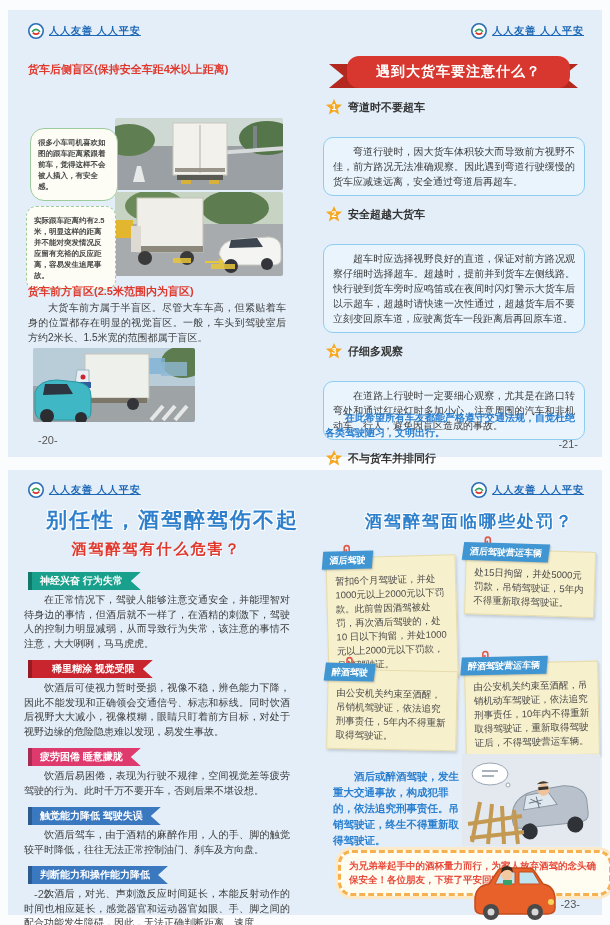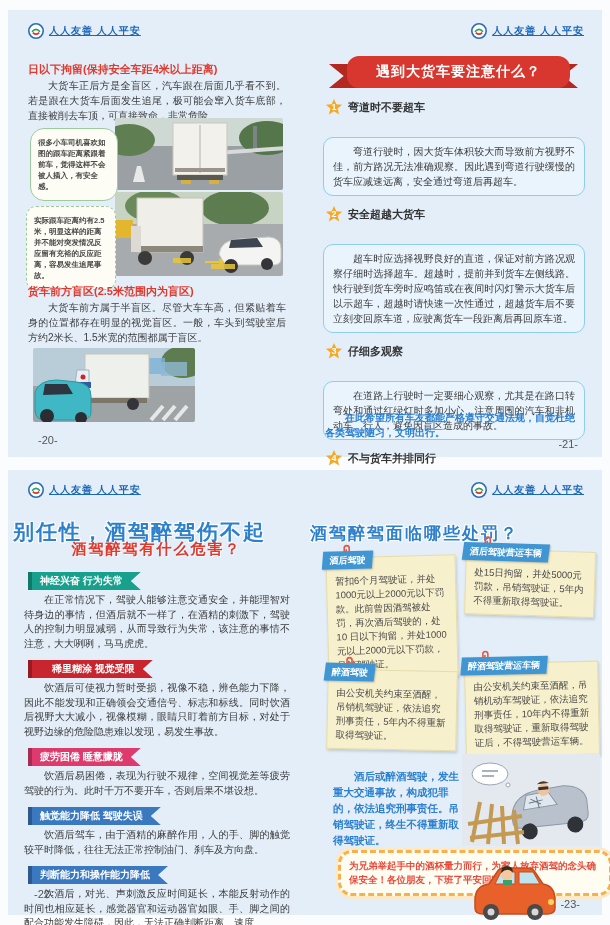--- a/index.html
+++ b/index.html
@@ -39,23 +39,23 @@
   .star{position:relative;width:18px;height:18px;flex:0 0 18px;}
   .star svg{position:absolute;inset:0;}
   .star b{position:absolute;inset:0;text-align:center;font-size:9px;color:#fff;line-height:19px;}
   .item-title{font-size:11px;font-weight:bold;color:#333;}
   .item-box{border:1.5px solid #8ecdef;border-radius:10px;background:#e9f4fd;padding:6px 9px 6px 9px;margin-top:24px;}
   .item-box .para{text-indent:2em;}
   .note-blue{position:absolute;left:20px;top:400px;width:258px;font-size:10px;line-height:15px;
              color:#2a7fd0;font-weight:bold;text-indent:2em;}
 
   
-  .big-title{position:absolute;left:5px;top:36px;width:297px;color:#2f80cc;
+  .big-title{position:absolute;left:16px;top:36px;width:297px;text-align:center;color:#2f80cc;
              font-size:21px;font-weight:bold;letter-spacing:2px;
-             text-shadow:1px 1px 0 #fff,-1px 1px 0 #fff,1px -1px 0 #fff,-1px -1px 0 #fff;margin-top:12px;}
+             text-shadow:1px 1px 0 #fff,-1px 1px 0 #fff,1px -1px 0 #fff,-1px -1px 0 #fff;}
   .sub-title{position:absolute;left:0;top:70px;width:297px;text-align:center;color:#e0392e;
              font-size:15px;font-weight:bold;letter-spacing:2px;
              text-shadow:1px 1px 0 #fff;}
   .sections{position:absolute;left:16px;top:100px;width:266px;}
   .sec{margin-bottom:7px;}
   .ribbon{display:inline-block;position:relative;color:#fff;font-weight:bold;font-size:10px;
           padding:2px 18px 2px 12px;margin-left:4px;margin-bottom:3px;
           clip-path:polygon(0 0,100% 0,calc(100% - 10px) 50%,100% 100%,0 100%);}
   .ribbon::before{content:"";position:absolute;left:0;top:0;bottom:0;width:4px;background:rgba(0,0,0,.25);}
   .rb-teal{background:#19a08c;} .rb-red{background:#c9252f;padding-left:24px;} .rb-pink{background:#df3a6e;} .rb-blue{background:#3a78c0;}
@@ -83,22 +83,21 @@
   <div class="page pg-left">
     <div class="hdr" style="left:20px;top:13px;">
       <svg class="logo" viewBox="0 0 20 20">
         <circle cx="10" cy="10" r="9" fill="#fff" stroke="#2a6db5" stroke-width="2"></circle>
         <path d="M5 11 q5 -6 10 0" fill="none" stroke="#2aa05a" stroke-width="2"></path>
         <path d="M6 12 q4 4 8 0" fill="none" stroke="#d7372e" stroke-width="2"></path>
       </svg>
       <span class="slogan">人人友善 人人平安</span>
     </div>
 
-    <div class="red-title" style="position:absolute;left:20px;top:52px;">日以下拘留(保持安全车距4米以上距离)</div>
-    <div class="para" style="position:absolute;left:20px;top:68px;width:258px;">大货车正后方是全盲区，汽车跟在后面几乎看不到。若是跟在大货车后面发生追尾，极可能会窜入货车底部，直接被削去车顶，可直接致命，非常危险。</div>
+    <div class="red-title" style="position:absolute;left:20px;top:52px;">货车后侧盲区(保持安全车距4米以上距离)</div>
 
     <div class="photo" style="left:107px;top:108px;width:168px;height:72px;">
       <svg width="168" height="72" viewBox="0 0 168 72" preserveAspectRatio="none">
         <rect width="168" height="30" fill="#cdd9d2"></rect>
         <rect y="28" width="168" height="44" fill="#9aa0a3"></rect>
         <ellipse cx="14" cy="22" rx="26" ry="16" fill="#5f7f52"></ellipse>
         <ellipse cx="152" cy="20" rx="28" ry="17" fill="#55754a"></ellipse>
         <rect x="138" y="8" width="4" height="26" fill="#7d8488"></rect>
         <polygon points="18,64 30,64 26,48 22,48" fill="#e8eaea"></polygon>
         <rect x="108" y="40" width="60" height="4" fill="#d7dadb" transform="skewY(-4)"></rect>

